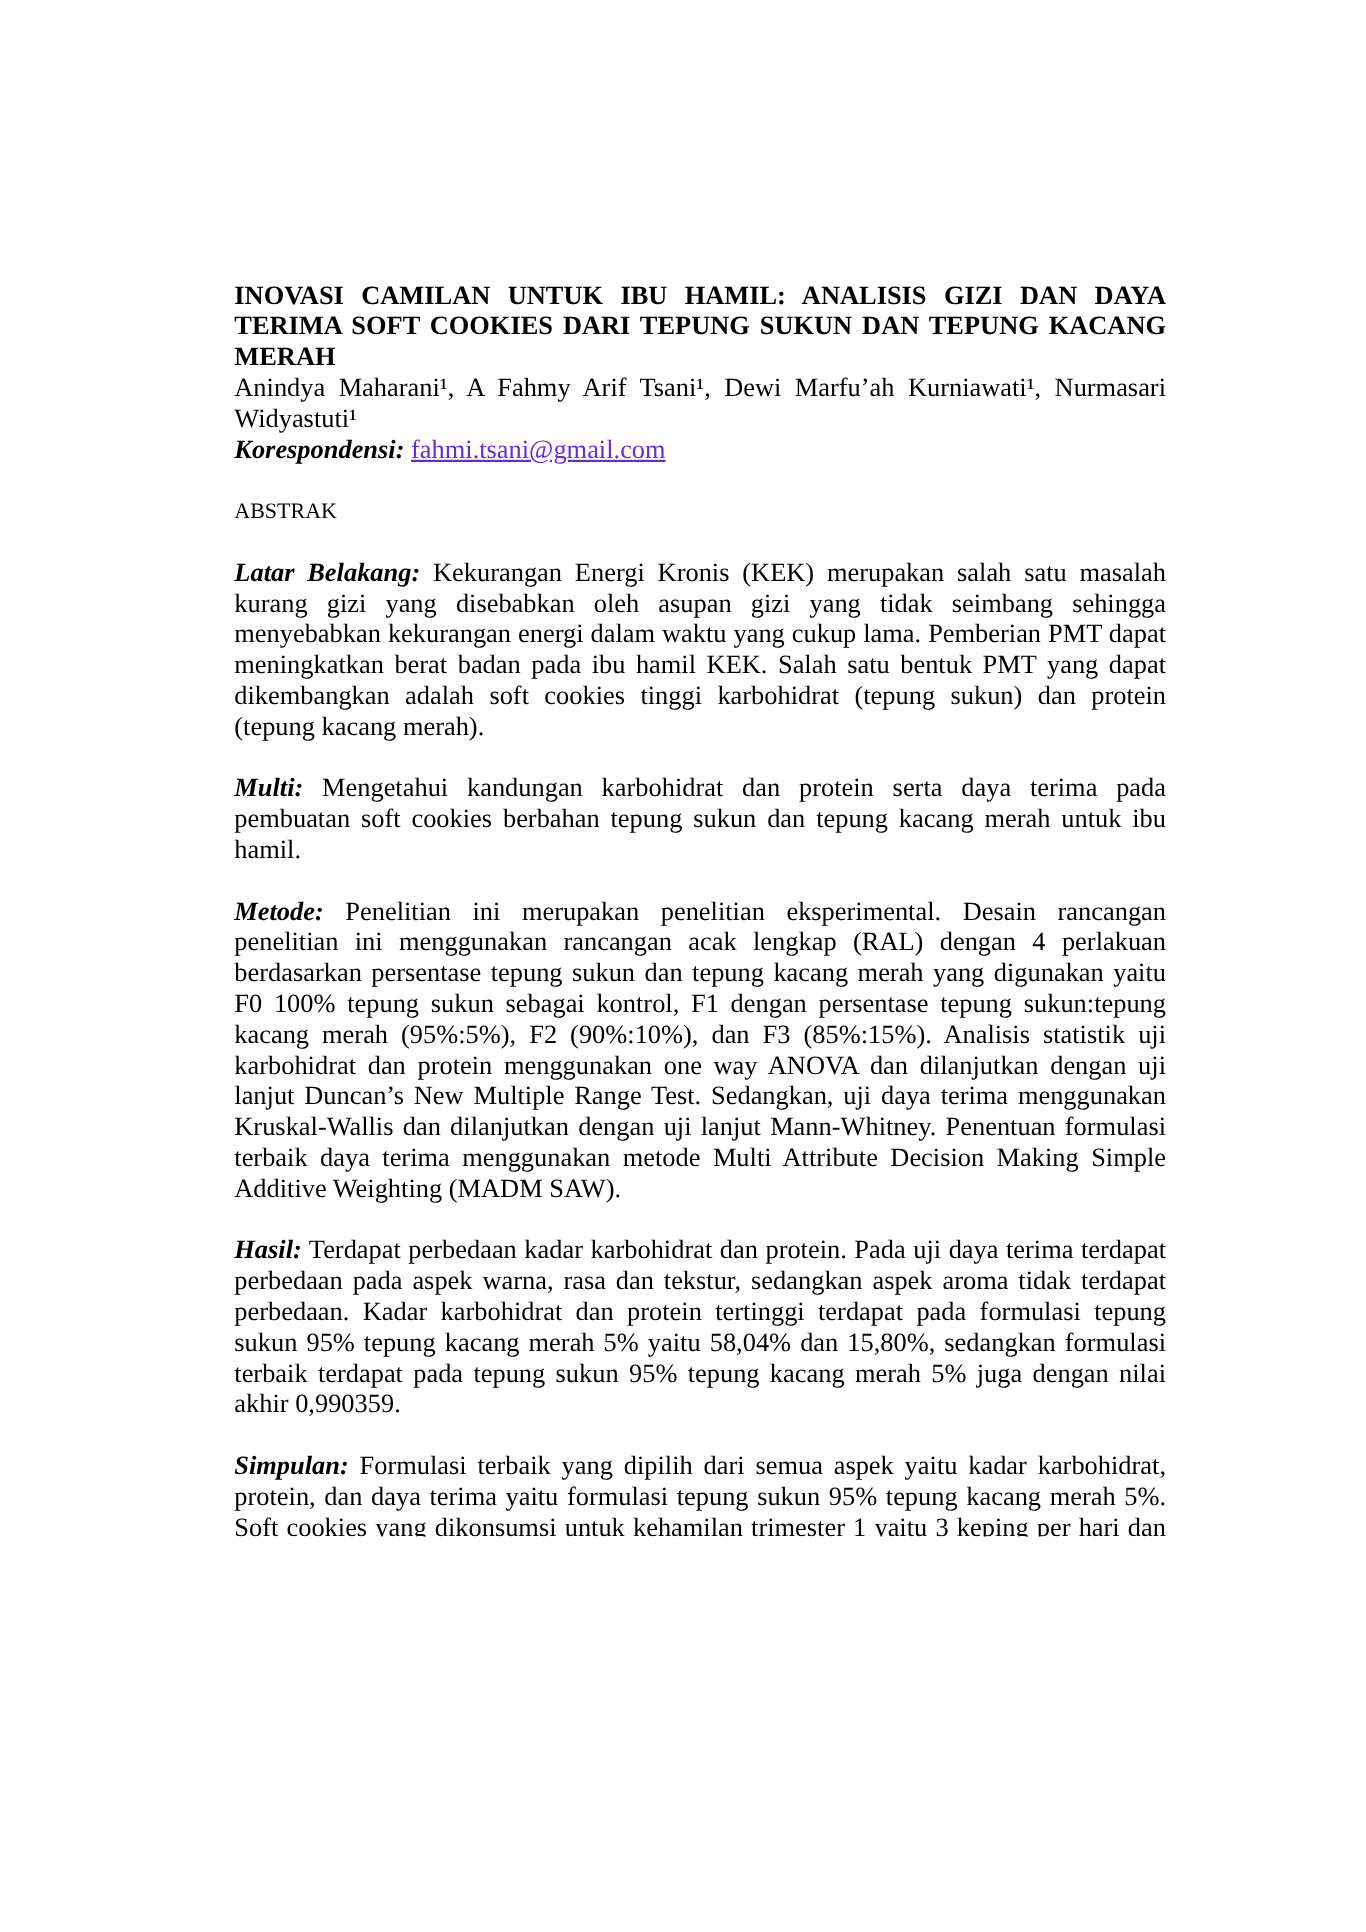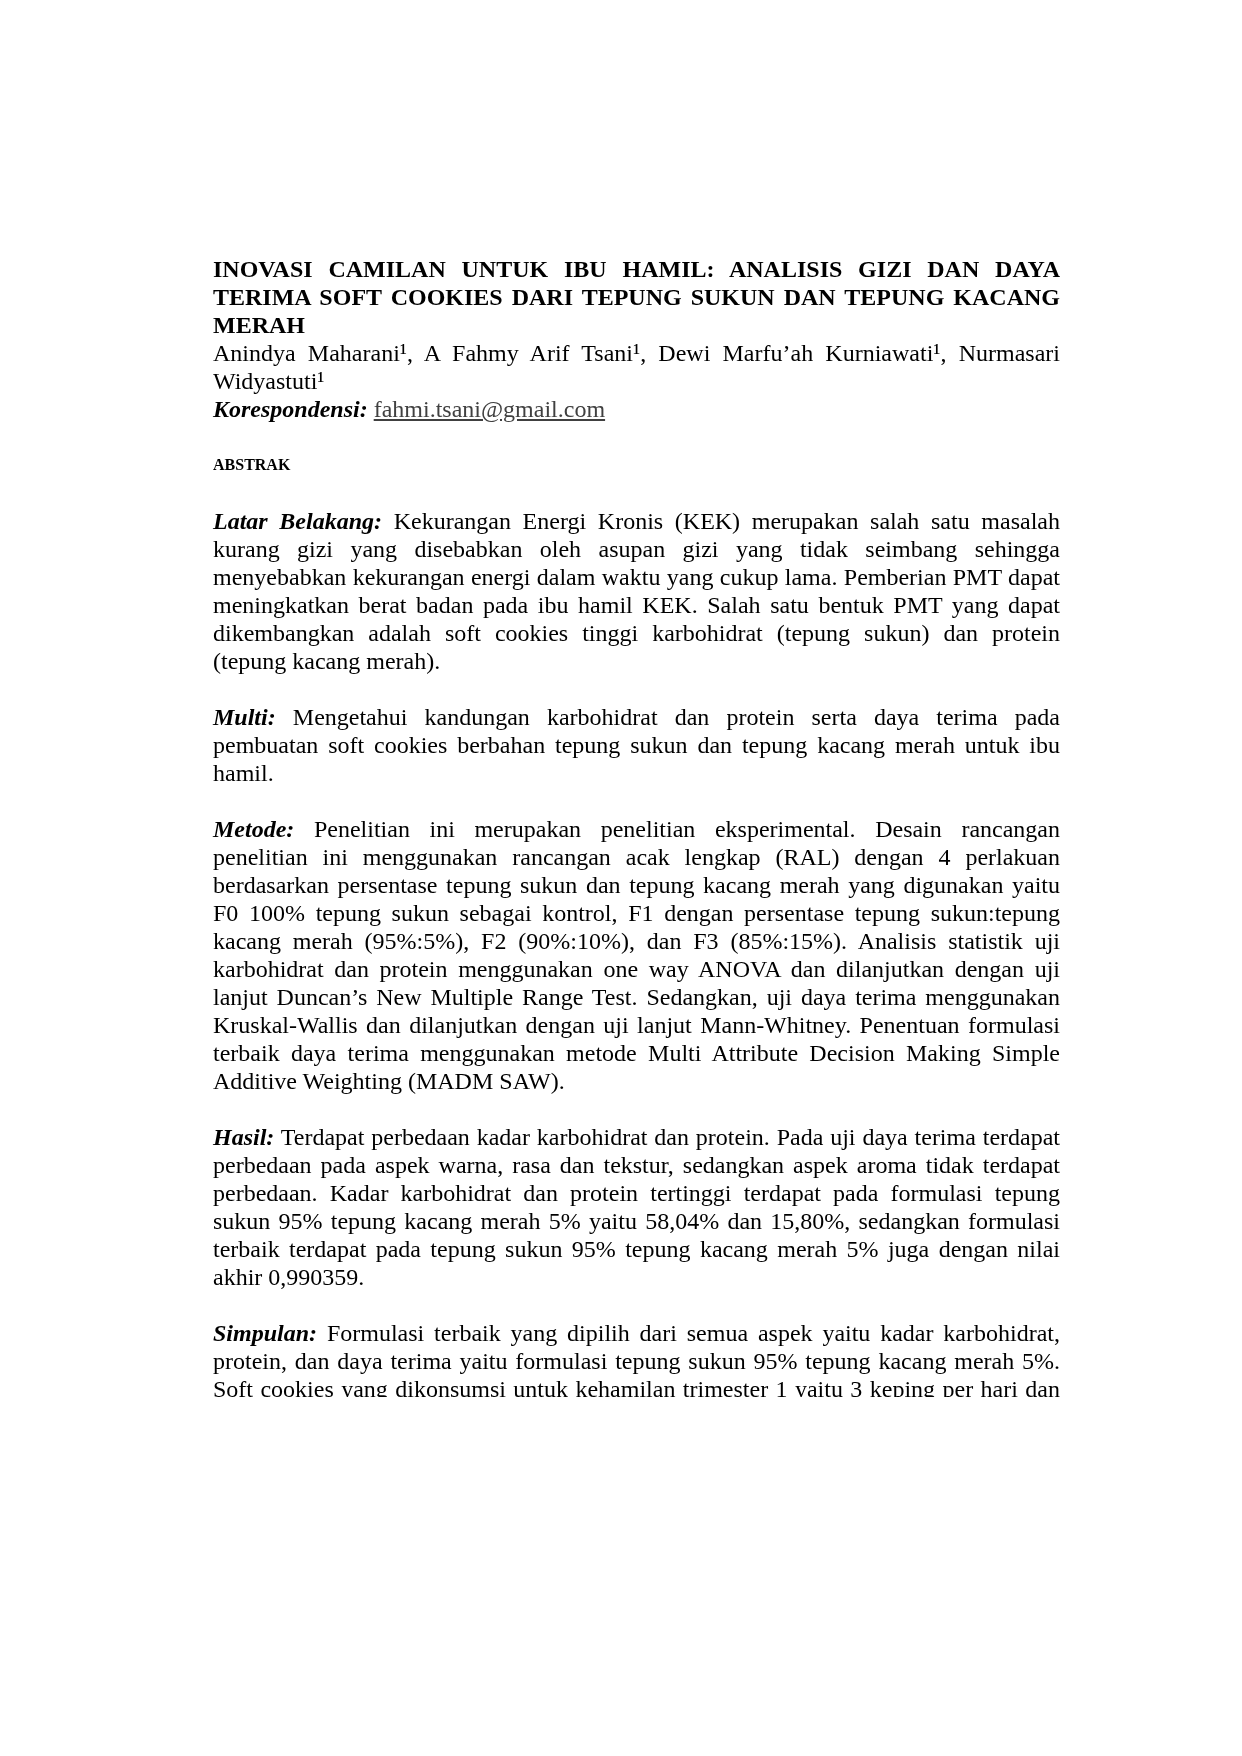--- a/index.html
+++ b/index.html
@@ -27,28 +27,28 @@
     font-size: 24px;
     line-height: 28px;
     font-weight: bold;
     text-align: justify;
   }
   .authors { margin: 0; }
   .correspondence { margin: 0; }
   .bold { font-weight: bold; font-style: italic; }
   .italic { }
   .email-link {
-    color: #404040;
+    color: #6d28d9;
     text-decoration: underline;
   }
   .abstract-heading {
     margin: 28px 0;
-    font-size: 16px;
+    font-size: 20px;
     line-height: 28px;
-    font-weight: bold;
+    font-weight: normal;
     text-align: left;
   }
   .para { margin: 28px 0; }
   .keywords { font-weight: bold; text-align: right; margin-top: 19px; }
   .rule {
     height: 4px;
     background: #000000;
     margin-top: 10px;
   }
   .footnote { margin: 5px 0 0 0; text-align: left; }

